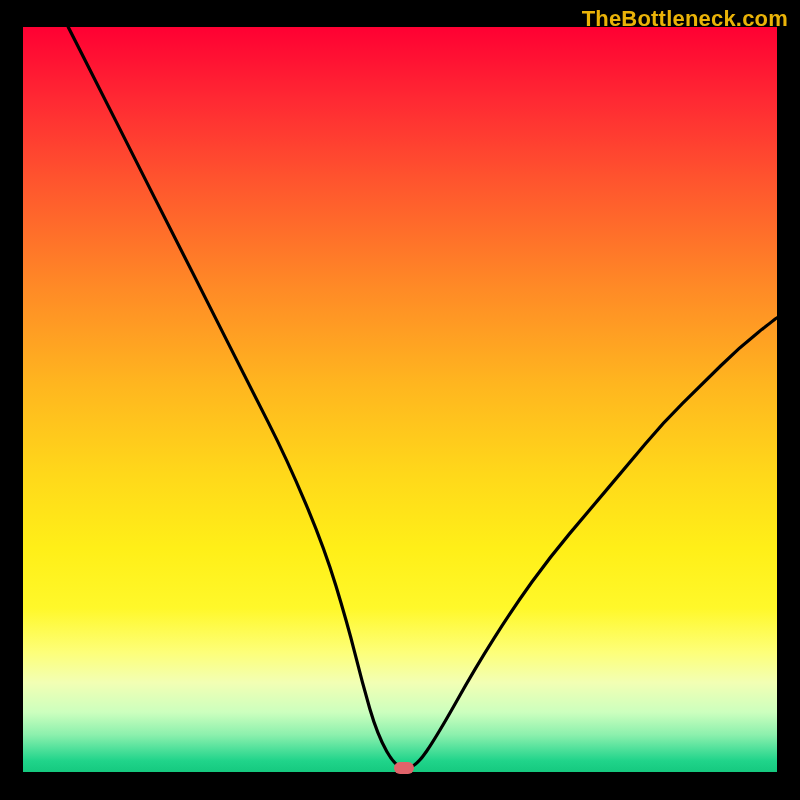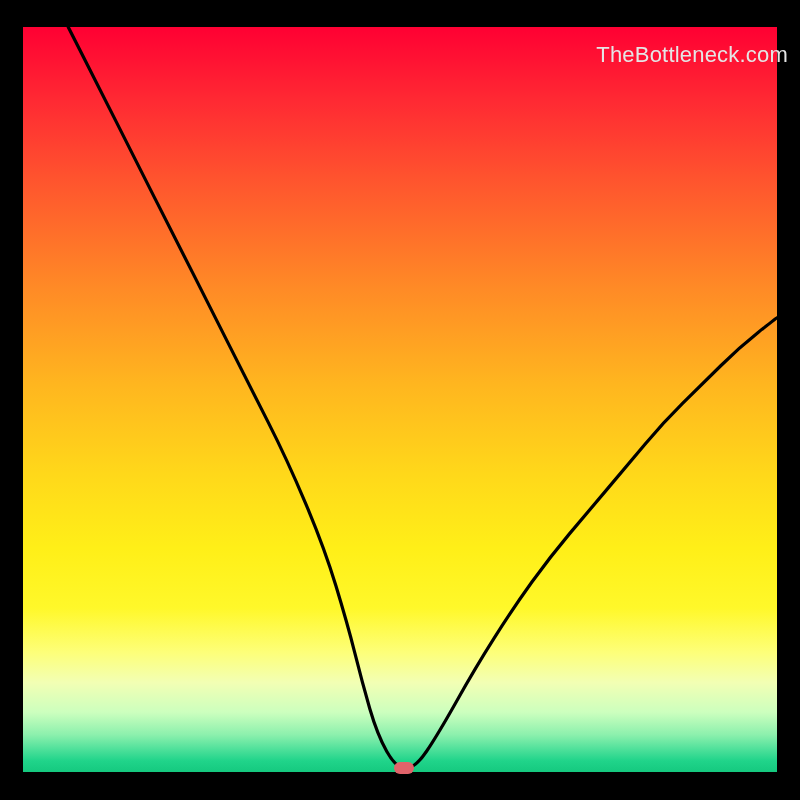--- a/index.html
+++ b/index.html
@@ -14,26 +14,25 @@
   .frame {
     position: relative;
     width: 800px;
     height: 800px;
     background: #000;
   }
   .watermark {
     position: absolute;
     top: 6px;
     right: 12px;
-    color: #e5e5e5;
+    color: #eab308;
     font-size: 22px;
-    font-weight: 400;
+    font-weight: 700;
     letter-spacing: 0.2px;
     z-index: 10;
-    margin-top: 36px;
   }
   .plot {
     position: absolute;
     left: 23px;
     top: 27px;
     width: 754px;
     height: 745px;
     background: linear-gradient(to bottom,
       #ff0033 0%,
       #ff2a33 10%,

